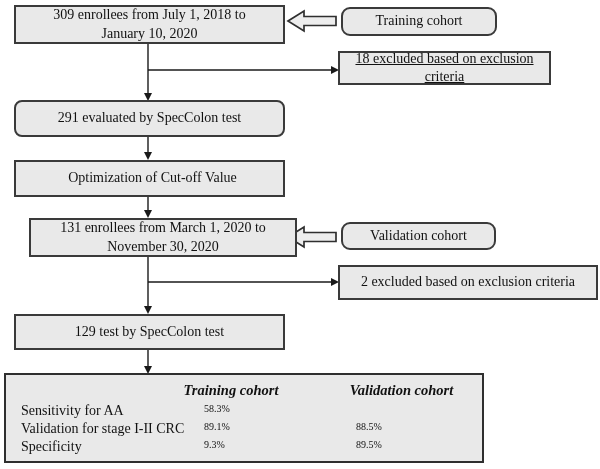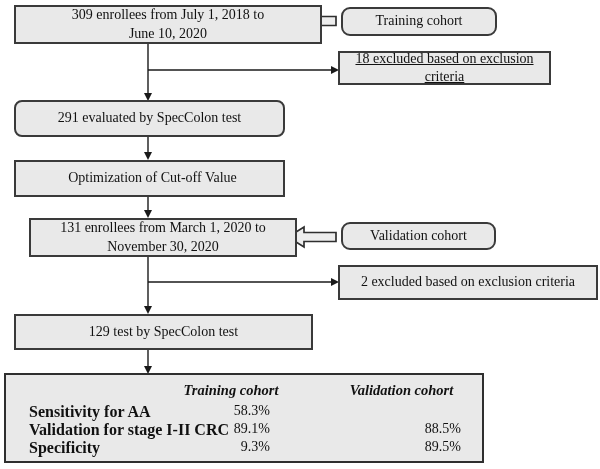--- a/index.html
+++ b/index.html
@@ -28,29 +28,29 @@
     align-items: center;
     justify-content: center;
     text-align: center;
     font-size: 14px;
     line-height: 1.3;
   }
   .rounded {
     border-radius: 9px;
   }
   
-  .pos-b1  { left: 14px;  top: 5px;   width: 308px; height: 39px; }
+  .pos-b1  { left: 14px;  top: 5px;   width: 271px; height: 39px; }
   .pos-tc  { left: 341px; top: 7px;   width: 156px; height: 29px; }
   .pos-e1  { left: 338px; top: 51px;  width: 213px; height: 34px; text-decoration: underline; }
   .pos-b2  { left: 14px;  top: 100px; width: 271px; height: 37px; border-radius: 8px; }
   .pos-b3  { left: 14px;  top: 160px; width: 271px; height: 37px; padding-left: 6px; }
   .pos-b4  { left: 15px;  top: 218px; width: 268px; height: 39px; margin-left: 14px; }
   .pos-vc  { left: 341px; top: 222px; width: 155px; height: 28px; }
   .pos-e2  { left: 338px; top: 265px; width: 260px; height: 35px; }
-  .pos-b5  { left: 14px;  top: 314px; width: 299px; height: 36px; }
+  .pos-b5  { left: 14px;  top: 314px; width: 271px; height: 36px; }
   
   .results {
     position: absolute;
     left: 4px; top: 373px;
     width: 480px; height: 90px;
     box-sizing: border-box;
     background: #e9e9e9;
     border: 2px solid #2f2f2f;
   }
   .results .hdr {
@@ -62,29 +62,29 @@
     text-align: center;
   }
   .hdr-training   { left: 150px; width: 150px; }
   .hdr-validation { left: 313px; width: 165px; }
   .results .row { position: absolute; left: 0; width: 100%; height: 18px; }
   .row-0 { top: 28px; }
   .row-1 { top: 46px; }
   .row-2 { top: 64px; }
   .results .rlabel {
     position: absolute;
-    left: 23px;
-    font-size: 16px;
-    font-weight: bold;
+    left: 15px;
+    font-size: 14px;
+    font-weight: normal;
     white-space: nowrap;
   }
   .results .rval {
     position: absolute;
-    font-size: 14px;
-    text-align: right;
+    font-size: 10px;
+    text-align: left;
   }
   .val-training   { left: 198px; width: 66px; }
   .val-validation { left: 350px; width: 105px; }
 </style>
 </head>
 <body>
 
 <div class="canvas">
 
   <svg class="overlay" viewBox="0 0 600 469">
@@ -110,21 +110,21 @@
     </g>
 
     <g fill="#ededed" stroke="#2f2f2f" stroke-width="1.7" stroke-linejoin="miter">
       <polygon points="288,21 304,11 304,16.5 336,16.5 336,25.5 304,25.5 304,31"></polygon>
       <polygon points="288,237 304,227 304,232.5 336,232.5 336,241.5 304,241.5 304,247"></polygon>
     </g>
   </svg>
 
   <div class="box pos-b1">
     <span>309 enrollees from July 1, 2018 to</span>
-    <span>June 10, 2020</span>
+    <span>January 10, 2020</span>
   </div>
 
   <div class="box rounded pos-tc">
     <span>Training cohort</span>
   </div>
 
   <div class="box pos-e1">
     <span>18 excluded based on exclusion criteria</span>
   </div>
 

